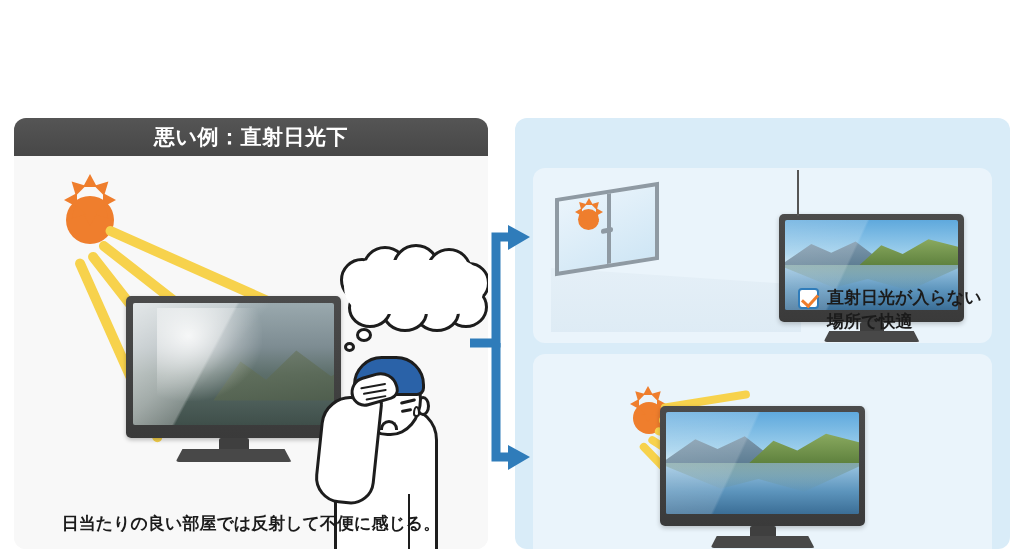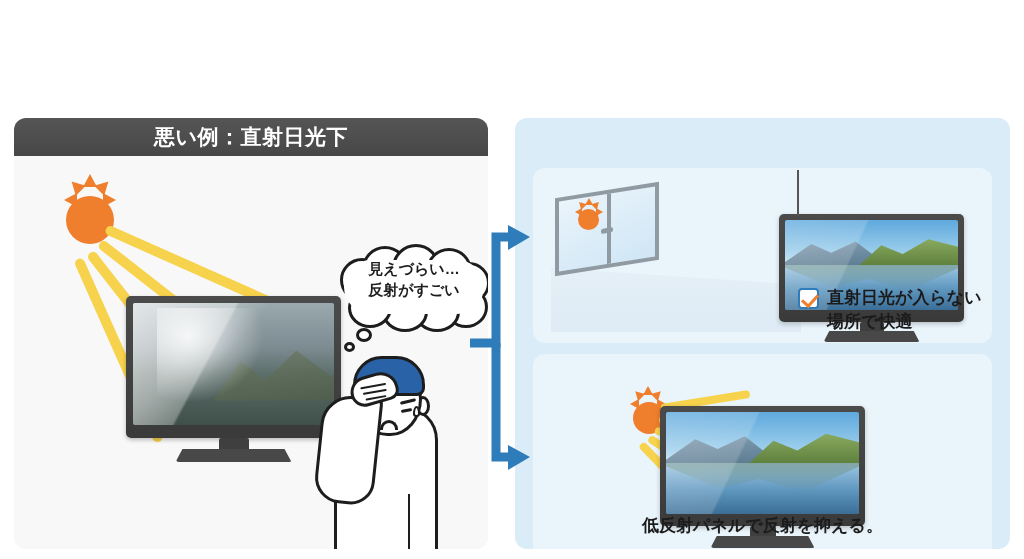--- a/index.html
+++ b/index.html
@@ -305,24 +305,20 @@
           <div class="lobe" style="left:6px;   top:14px; width:44px; height:44px;"></div>
           <div class="lobe" style="left:28px;  top:2px;  width:46px; height:46px;"></div>
           <div class="lobe" style="left:58px;  top:0px;  width:48px; height:48px;"></div>
           <div class="lobe" style="left:92px;  top:4px;  width:46px; height:46px;"></div>
           <div class="lobe" style="left:114px; top:18px; width:42px; height:42px;"></div>
           <div class="lobe" style="left:110px; top:42px; width:44px; height:42px;"></div>
           <div class="lobe" style="left:80px;  top:48px; width:46px; height:40px;"></div>
           <div class="lobe" style="left:48px;  top:48px; width:46px; height:40px;"></div>
           <div class="lobe" style="left:14px;  top:44px; width:44px; height:40px;"></div>
           <div class="inner"></div>
-          <div class="txt">
-            <div>見えづらい…</div>
-            <div>反射がすごい</div>
-          </div>
           <div class="tail" style="left:22px; top:84px; width:16px; height:14px;"></div>
           <div class="tail" style="left:10px; top:98px; width:11px; height:10px;"></div>
         </div>
 
         <div class="person">
           <div class="p-part p-body"></div>
           <div class="p-part p-ear"></div>
           <div class="p-part p-head"></div>
           <div class="p-part p-hair"></div>
           <div class="p-part p-brow l"></div>
@@ -334,20 +330,21 @@
           <div class="p-part p-arm"></div>
           <div class="p-part p-hand">
             <div class="p-fing" style="left:8px;  top:8px;  width:26px; transform:rotate(6deg);"></div>
             <div class="p-fing" style="left:9px;  top:14px; width:24px; transform:rotate(6deg);"></div>
             <div class="p-fing" style="left:10px; top:20px; width:21px; transform:rotate(6deg);"></div>
           </div>
           <div class="p-part p-shoulder-line"></div>
         </div>
 
       </div>
+      <div class="caption caption-left">日当たりの良い部屋では反射して不便に感じる。</div>
     </div>
   </div>
 
   <div class="arrow-group">
     <svg width="60" height="245" viewBox="0 0 60 245" xmlns="http://www.w3.org/2000/svg">
       <path d="M0,118 L26,118 L26,12 L40,12" stroke="#2f7cba" stroke-width="9" fill="none" stroke-linecap="butt"></path>
       <path d="M26,118 L26,232 L40,232" stroke="#2f7cba" stroke-width="9" fill="none" stroke-linecap="butt"></path>
       <polygon points="38,0 60,12 38,25" fill="#2f7cba"></polygon>
       <polygon points="38,220 60,232 38,245" fill="#2f7cba"></polygon>
     </svg>
@@ -424,18 +421,17 @@
             <div class="mtn-b"></div>
             <div class="lake"></div>
             <div class="refl"></div>
             <div class="shine"></div>
           </div>
           <div class="tv-stand-neck" style="width:26px; height:12px; bottom:-12px;"></div>
           <div class="tv-stand-base" style="width:104px; height:12px; bottom:-22px;"></div>
         </div>
       </div>
 
-      <div class="caption caption-right">低反射パネルで反射を抑える。</div>
     </div>
 
   </div>
 
 </div>
 
 </body></html>

